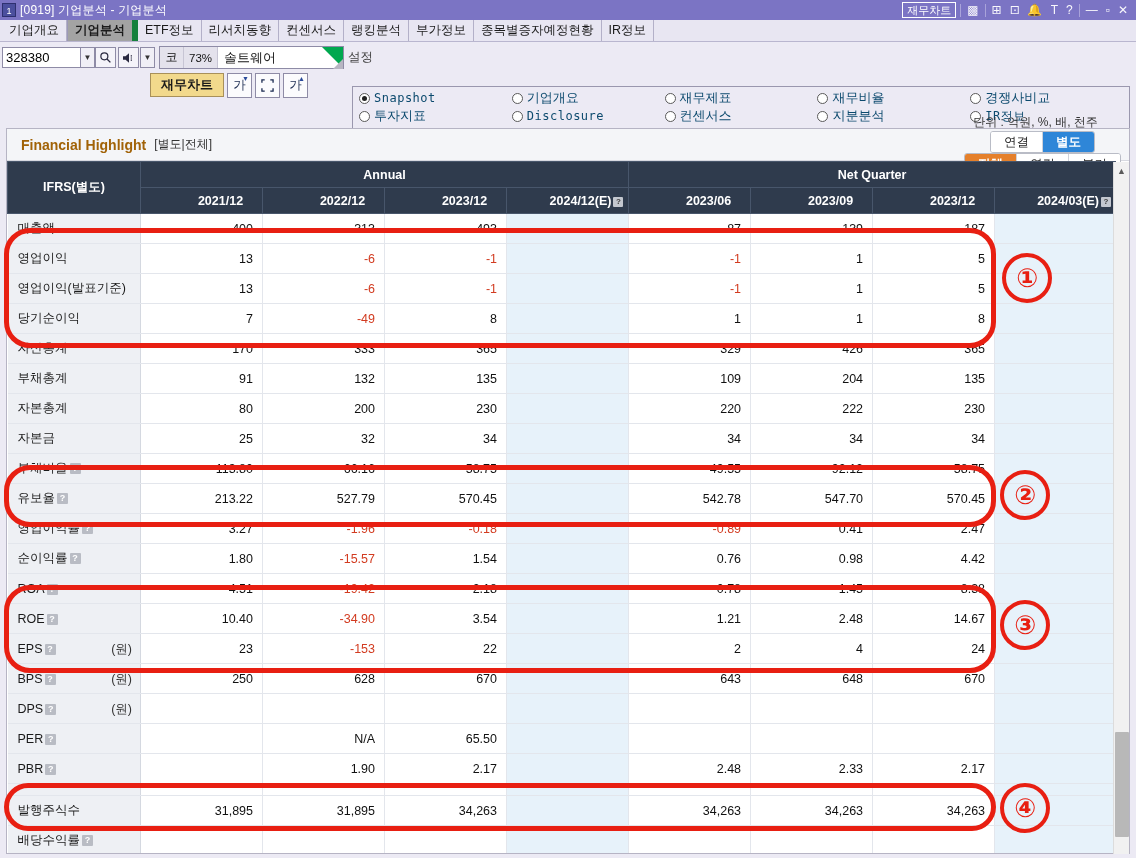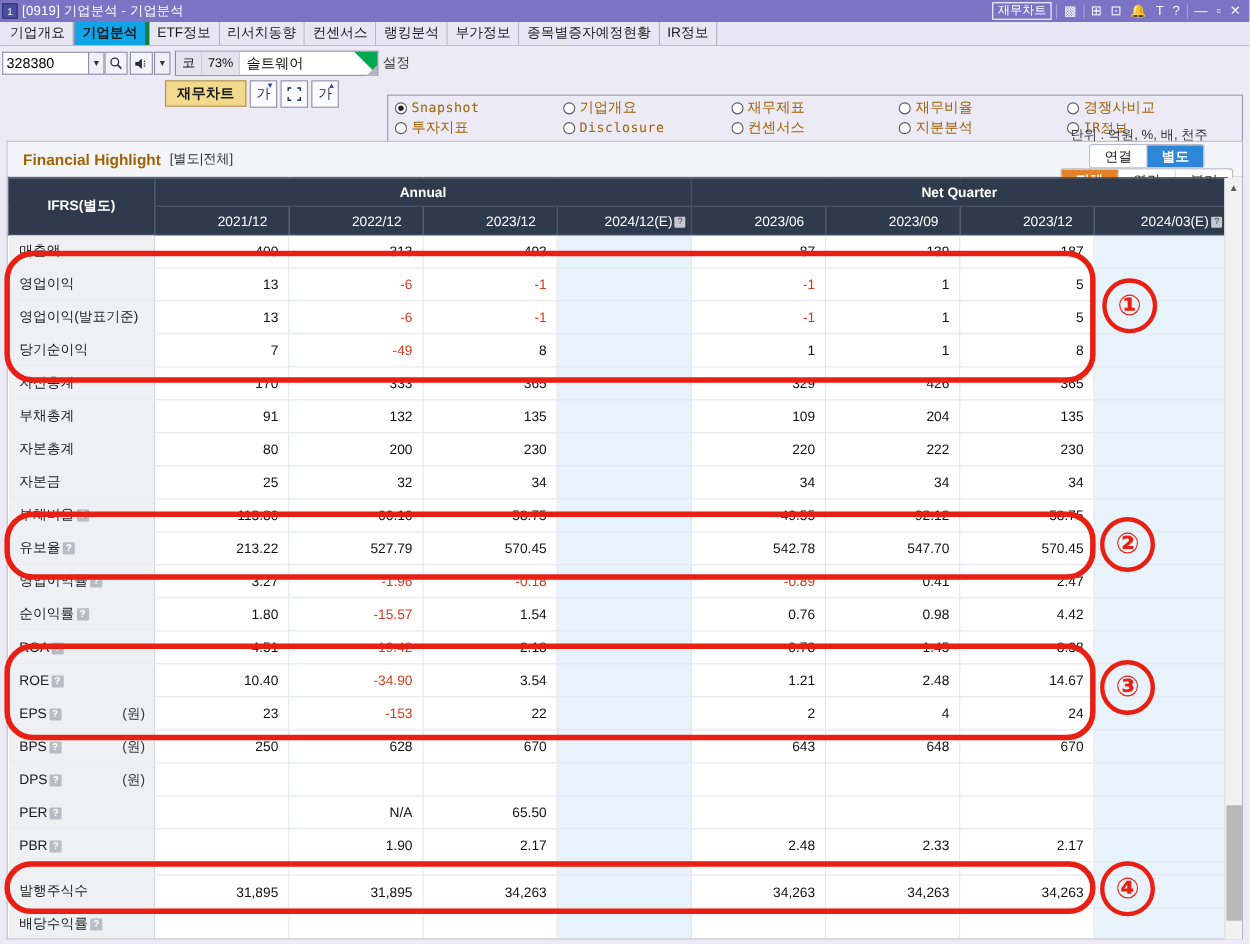--- a/index.html
+++ b/index.html
@@ -37,23 +37,23 @@
     height: 22px; background: #e8e6f2; display: flex; align-items: flex-end;
     border-bottom: 1px solid #b9b6cf; padding-left: 2px;
   }
   .tab {
     height: 21px; line-height: 20px; padding: 0 7px;
     font-size: 12.5px; color: #1b1b1b;
     border-right: 1px solid #b3b0c8;
     background: #e8e6f2; white-space: nowrap;
   }
   .tab.active {
-    background: #0ea5e9; font-weight: bold;
+    background: #a3a3a3; font-weight: bold;
     border-top: 1px solid #9b98b6; border-left: 1px solid #9b98b6;
-    border-right: 4px solid #15803d; height: 22px; line-height: 21px;
+    border-right: 6px solid #15803d; height: 22px; line-height: 21px;
   }
 
   
   .toolbar { height: 70px; background: #eceaf4; position: relative; }
   .tb-row1 { display: flex; align-items: center; height: 28px; padding: 3px 0 0 2px; }
 
   .code-input {
     width: 78px; height: 21px; border: 1px solid #8e8ba6; border-right: none;
     background: #fff; font-size: 13px; line-height: 19px; padding-left: 3px;
   }
@@ -97,21 +97,21 @@
   }
   .sq-btn .sup { position:absolute; top:1px; right:2px; font-size:7px; color:#2a4a9a;}
 
   
   .radio-panel {
     position: absolute; left: 352px; top: 44px; width: 778px; height: 60px;
     background: #eceaf4; border: 1px solid #9a97ae;
     display: grid; grid-template-columns: repeat(5, 1fr); grid-template-rows: 1fr 1fr;
     align-items: center; padding: 2px 6px;
   }
-  .radio-item { display: flex; align-items: center; font-size: 13px; color: #a16207; white-space: nowrap; }
+  .radio-item { display: flex; align-items: center; font-size: 13px; color: #0c4a6e; white-space: nowrap; }
   .radio-item .rb {
     width: 11px; height: 11px; border-radius: 50%; border: 1px solid #5a5a5a;
     background: #fff; margin-right: 4px; position: relative; flex: none;
   }
   .radio-item.on .rb::after {
     content: ""; position: absolute; left: 2px; top: 2px;
     width: 5px; height: 5px; border-radius: 50%; background: #222;
   }
   .radio-item.mono { font-family: "DejaVu Sans Mono", monospace; font-size: 12px; letter-spacing: .5px;}
 
@@ -138,21 +138,21 @@
   .seg button.on-blue { background: #2e86d8; color: #fff; font-weight: bold; }
   .seg button.on-orange { background: #e5802b; color: #fff; font-weight: bold; }
 
   
   .tbl-wrap { position: relative; width: 1124px; height: 692px; overflow: hidden; }
   table.fin { border-collapse: collapse; width: 1108px; table-layout: fixed; }
   table.fin th, table.fin td { font-size: 12.5px; }
 
   thead th { background: #2f3b4d; color: #fff; border: 1px solid #48566b; font-weight: bold; }
   thead .grp { height: 26px; font-size: 12.5px; font-weight: bold; }
-  thead .per { height: 26px; font-size: 12px; font-weight: normal; padding-left: 38px; }
+  thead .per { height: 26px; font-size: 12px; font-weight: bold; padding-left: 38px; }
   thead .rowhead { height: 52px; font-size: 13px; }
 
   tbody td { height: 30px; border-bottom: 1px solid #e3e6ec; border-right: 1px solid #e3e6ec; }
   tbody td.lbl {
     background: #eef0f4; color: #1a1a1a; padding-left: 10px;
     border-right: 1px solid #d4d8e0; position: relative;
   }
   tbody td.lbl .unit-won { position: absolute; right: 8px; top: 50%; transform: translateY(-50%); color:#333; }
   tbody td.num { text-align: right; padding-right: 9px; color: #111; background: #fff; }
   tbody td.num.neg { color: #d23b20; }

